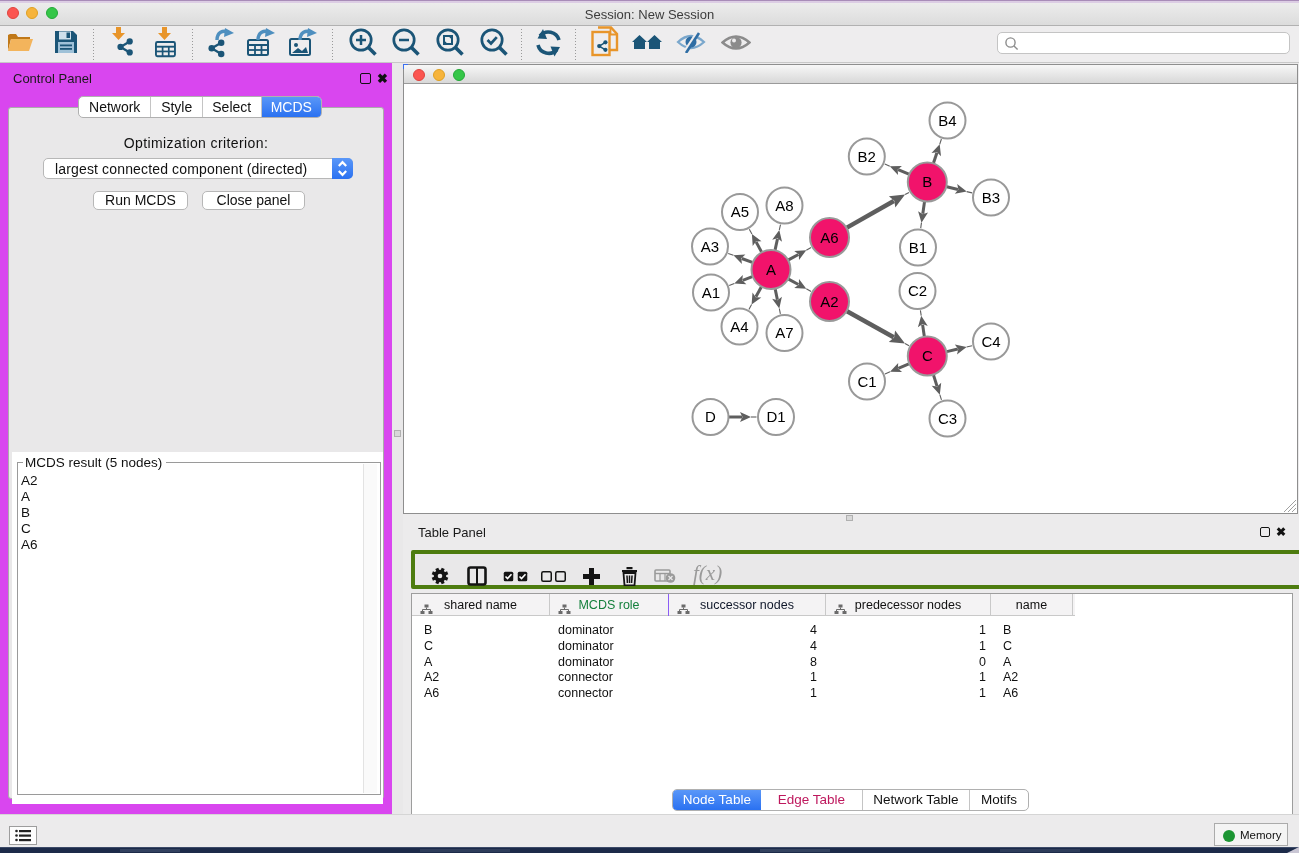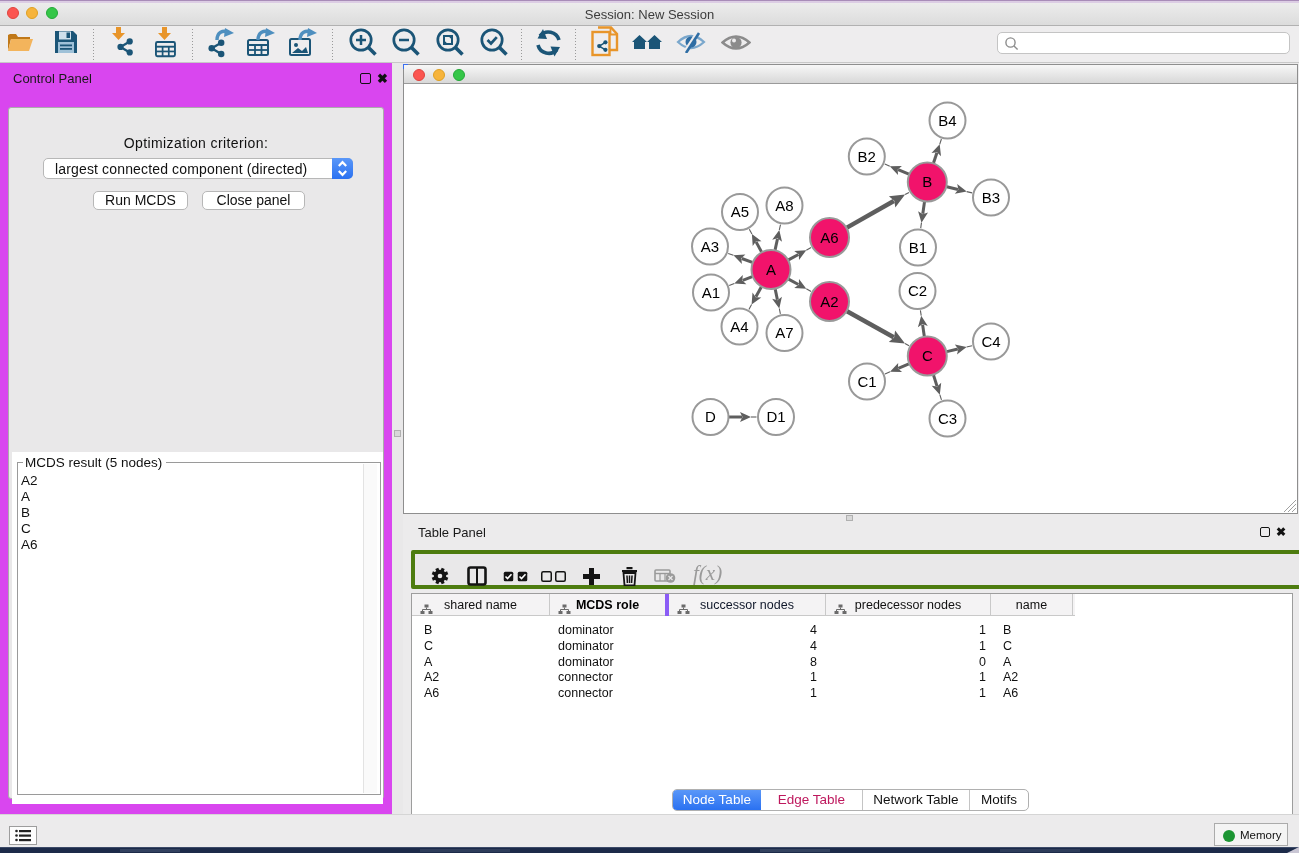--- a/index.html
+++ b/index.html
@@ -164,20 +164,26 @@
   </div>
 </div>
 
 <div class="abs" style="left:0;top:63px;width:392px;height:753px;background:#d946ef;">
   <div class="abs" style="left:13px;top:8px;font-size:13px;color:#1a1a1a;">Control Panel</div>
   <div class="winbtn" style="left:360px;top:10px;"></div>
   <div class="winx" style="left:377px;top:10px;">✖</div>
 
   <div class="abs" style="left:8px;top:44px;width:376px;height:692px;border:1px solid #ababab;border-radius:3px;background:#e9e8e9;"></div>
 
+  <div class="abs" style="left:78px;top:33px;width:244px;height:22px;background:#fff;border:1px solid #b0b0b0;border-radius:5px;overflow:hidden;display:flex;">
+    <div style="width:73px;border-right:1px solid #c4c4c4;text-align:center;font-size:14px;line-height:20px;color:#111;">Network</div>
+    <div style="width:52px;border-right:1px solid #c4c4c4;text-align:center;font-size:14px;line-height:20px;color:#111;">Style</div>
+    <div style="width:59px;border-right:1px solid #c4c4c4;text-align:center;font-size:14px;line-height:20px;color:#111;">Select</div>
+    <div style="width:60px;background:linear-gradient(#5a97f8,#2a71f1);text-align:center;font-size:14px;line-height:20px;color:#fff;">MCDS</div>
+  </div>
 
   <div class="abs" style="left:11px;top:58px;width:370px;height:675px;background:#e9e8e9;"></div>
 
   <div class="abs" style="left:43px;top:95px;width:310px;height:21px;background:#fff;border:1px solid #b7b7b7;border-radius:5px;">
     <div class="abs" style="left:11px;top:2px;font-size:14px;letter-spacing:0.15px;color:#111;">largest connected component (directed)</div>
     <div class="abs" style="right:-1px;top:-1px;width:21px;height:21px;background:linear-gradient(#5a97f8,#2a71f1);border-radius:0 5px 5px 0;">
       <svg width="21" height="21" viewBox="0 0 21 21">
           <path d="M6.8 8 L10.5 4.2 L14.2 8" fill="none" stroke="#fff" stroke-width="2.2"></path>
           <path d="M6.8 13 L10.5 16.8 L14.2 13" fill="none" stroke="#fff" stroke-width="2.2"></path>
         </svg>
@@ -387,21 +393,21 @@
 
     <div class="abs" style="left:0;top:0;width:663px;height:22px;background:#f4f3f4;border-bottom:1px solid #c9c9c9;">
       <div class="abs" style="left:0px;top:0;width:138px;height:22px;border-right:1px solid #c9c9c9;text-align:center;font-size:12.5px;line-height:22px;color:#111;"><span style="position:absolute;left:8px;top:5px;"><svg width="13" height="11" viewBox="0 0 13 11" style="vertical-align:-1px;">
               <g fill="#6b6b6b">
                 <rect x="4.5" y="0.5" width="4" height="3"></rect>
                 <rect x="0.5" y="7" width="4" height="3"></rect>
                 <rect x="8.5" y="7" width="4" height="3"></rect>
                 <path d="M6.5 3.5 L6.5 5.5 M2.5 7 L2.5 5.5 L10.5 5.5 L10.5 7" fill="none" stroke="#6b6b6b" stroke-width="1"></path>
               </g>
             </svg></span>shared name</div>
-<div class="abs" style="left:138px;top:0;width:119px;height:22px;border-right:4px solid #8b5cf6;text-align:center;font-size:12.5px;line-height:22px;color:#000000;font-weight:bold;"><span style="position:absolute;left:8px;top:5px;"><svg width="13" height="11" viewBox="0 0 13 11" style="vertical-align:-1px;">
+<div class="abs" style="left:138px;top:0;width:119px;height:22px;border-right:1px solid #8b5cf6;text-align:center;font-size:12.5px;line-height:22px;color:#15803d;"><span style="position:absolute;left:8px;top:5px;"><svg width="13" height="11" viewBox="0 0 13 11" style="vertical-align:-1px;">
               <g fill="#6b6b6b">
                 <rect x="4.5" y="0.5" width="4" height="3"></rect>
                 <rect x="0.5" y="7" width="4" height="3"></rect>
                 <rect x="8.5" y="7" width="4" height="3"></rect>
                 <path d="M6.5 3.5 L6.5 5.5 M2.5 7 L2.5 5.5 L10.5 5.5 L10.5 7" fill="none" stroke="#6b6b6b" stroke-width="1"></path>
               </g>
             </svg></span>MCDS role</div>
 <div class="abs" style="left:257px;top:0;width:157px;height:22px;border-right:1px solid #c9c9c9;text-align:center;font-size:12.5px;line-height:22px;color:#0f172a;"><span style="position:absolute;left:8px;top:5px;"><svg width="13" height="11" viewBox="0 0 13 11" style="vertical-align:-1px;">
               <g fill="#6b6b6b">
                 <rect x="4.5" y="0.5" width="4" height="3"></rect>

